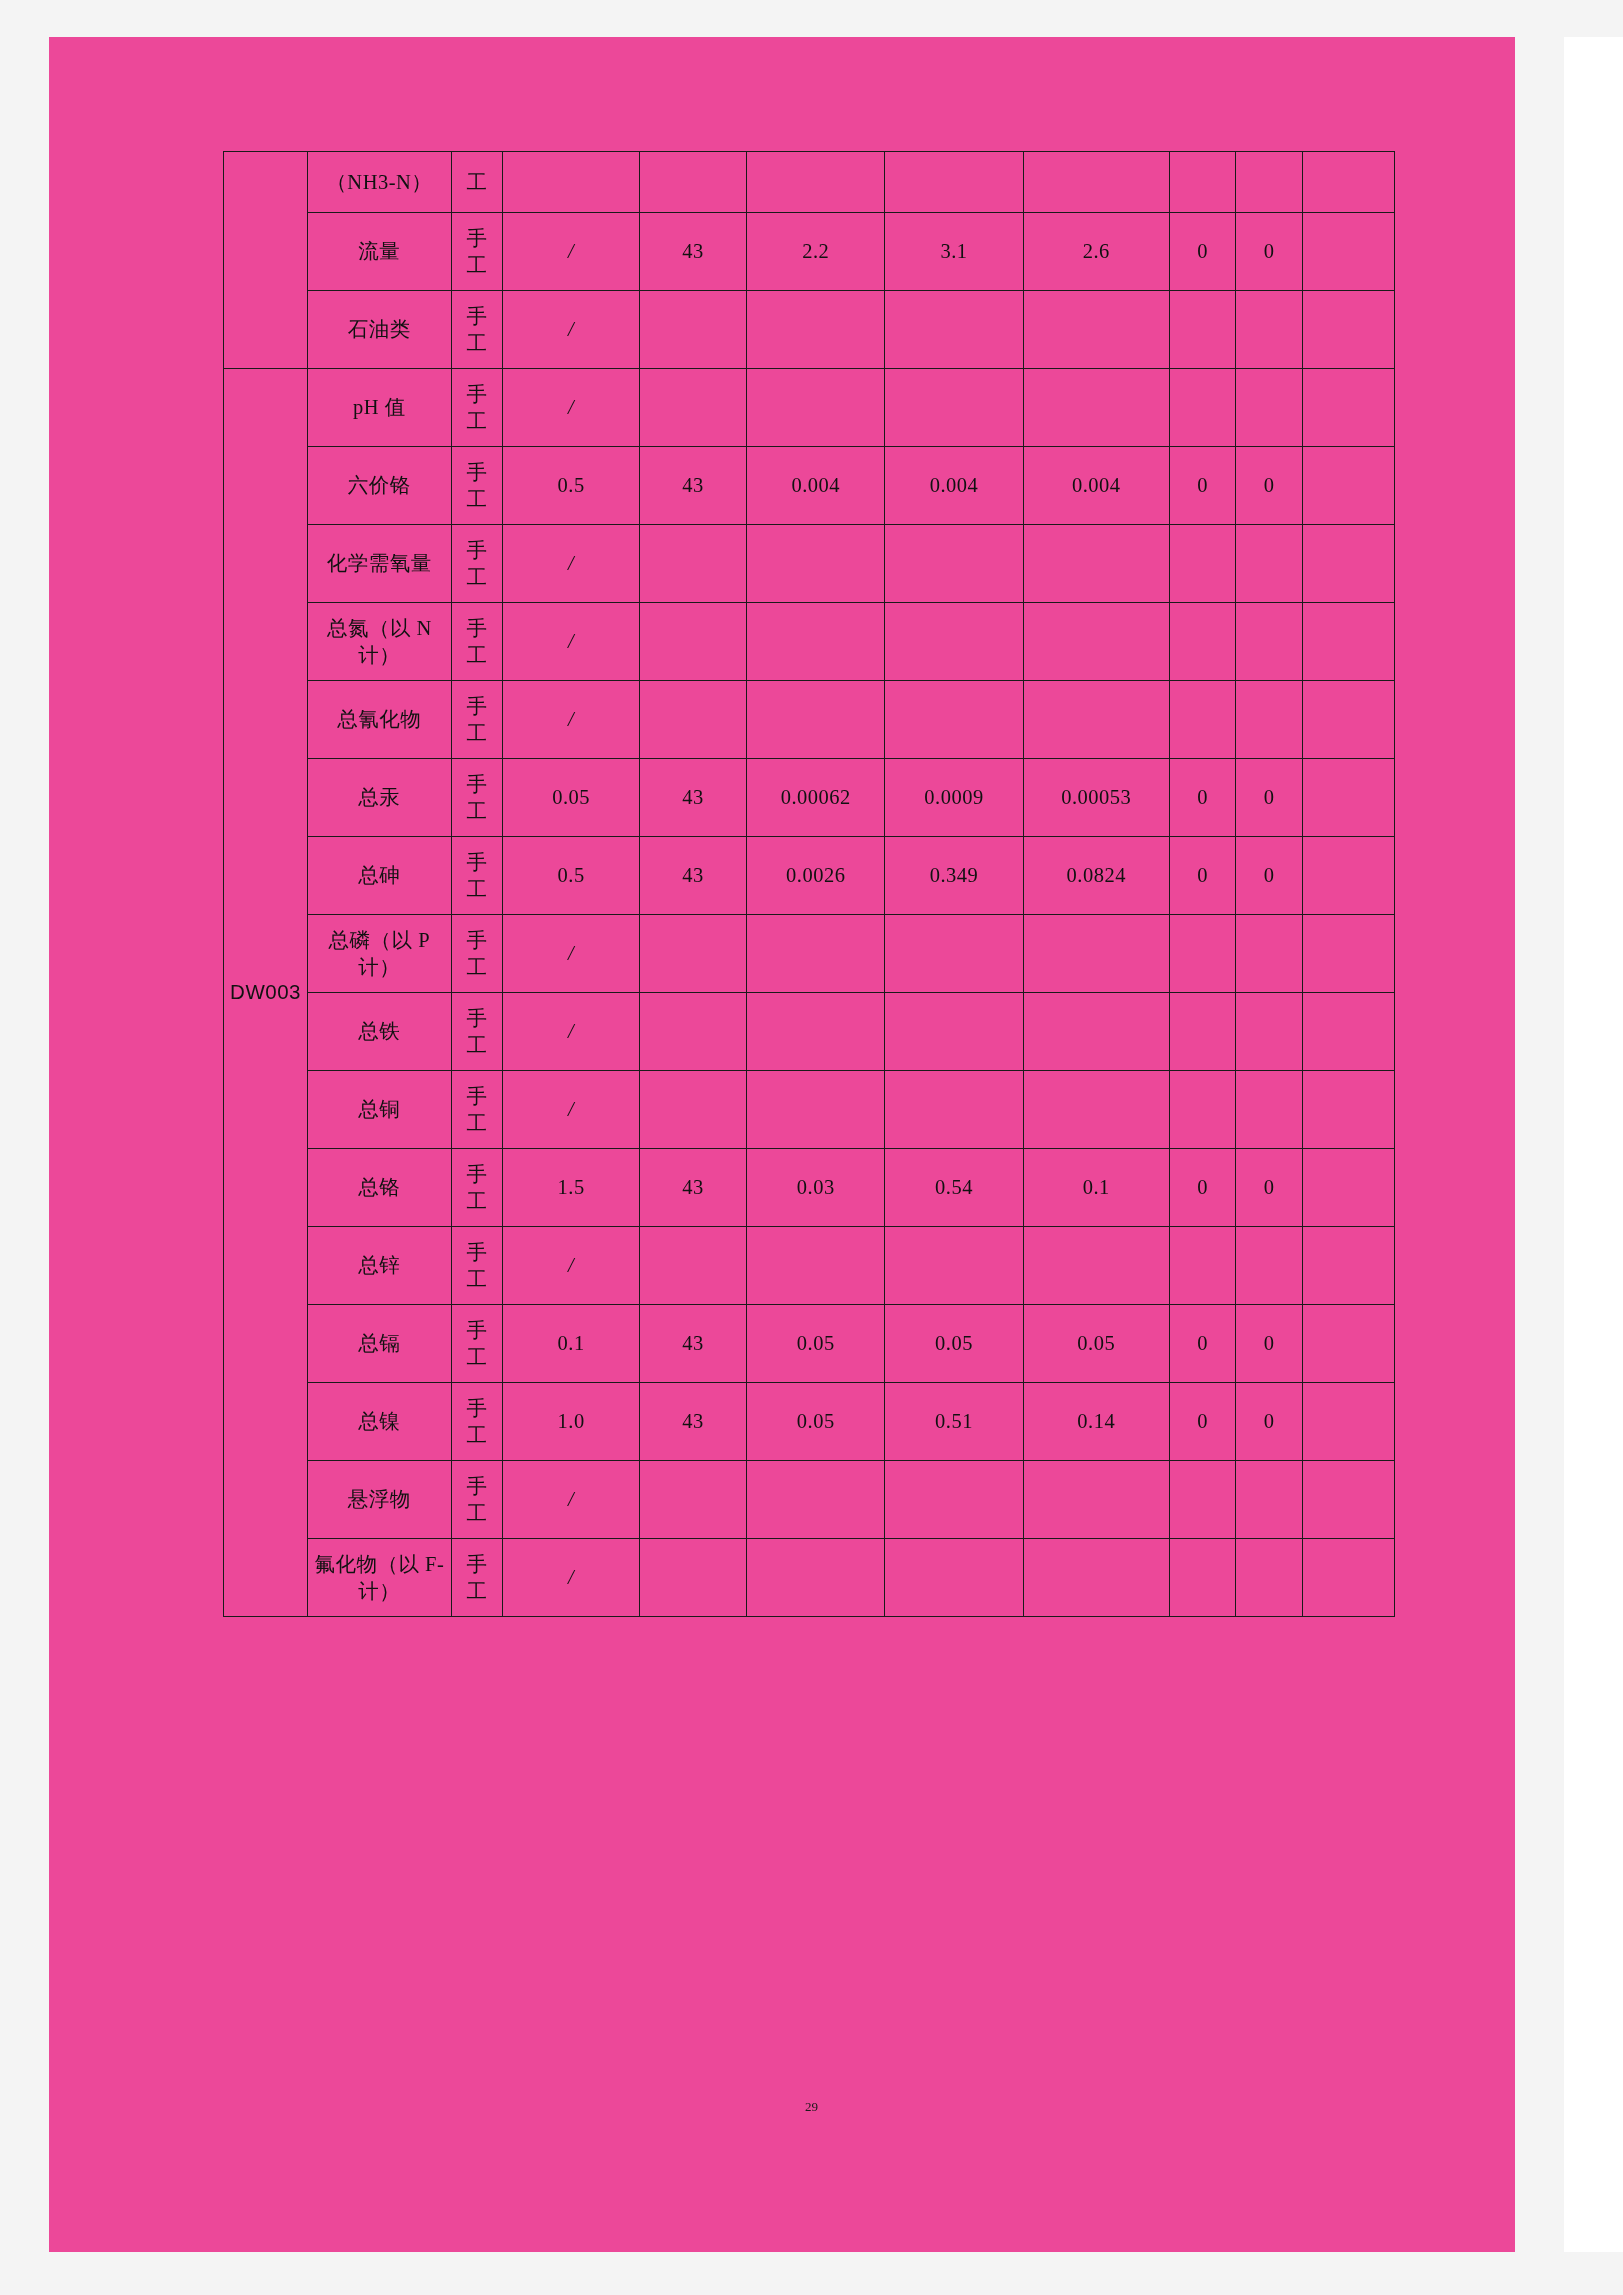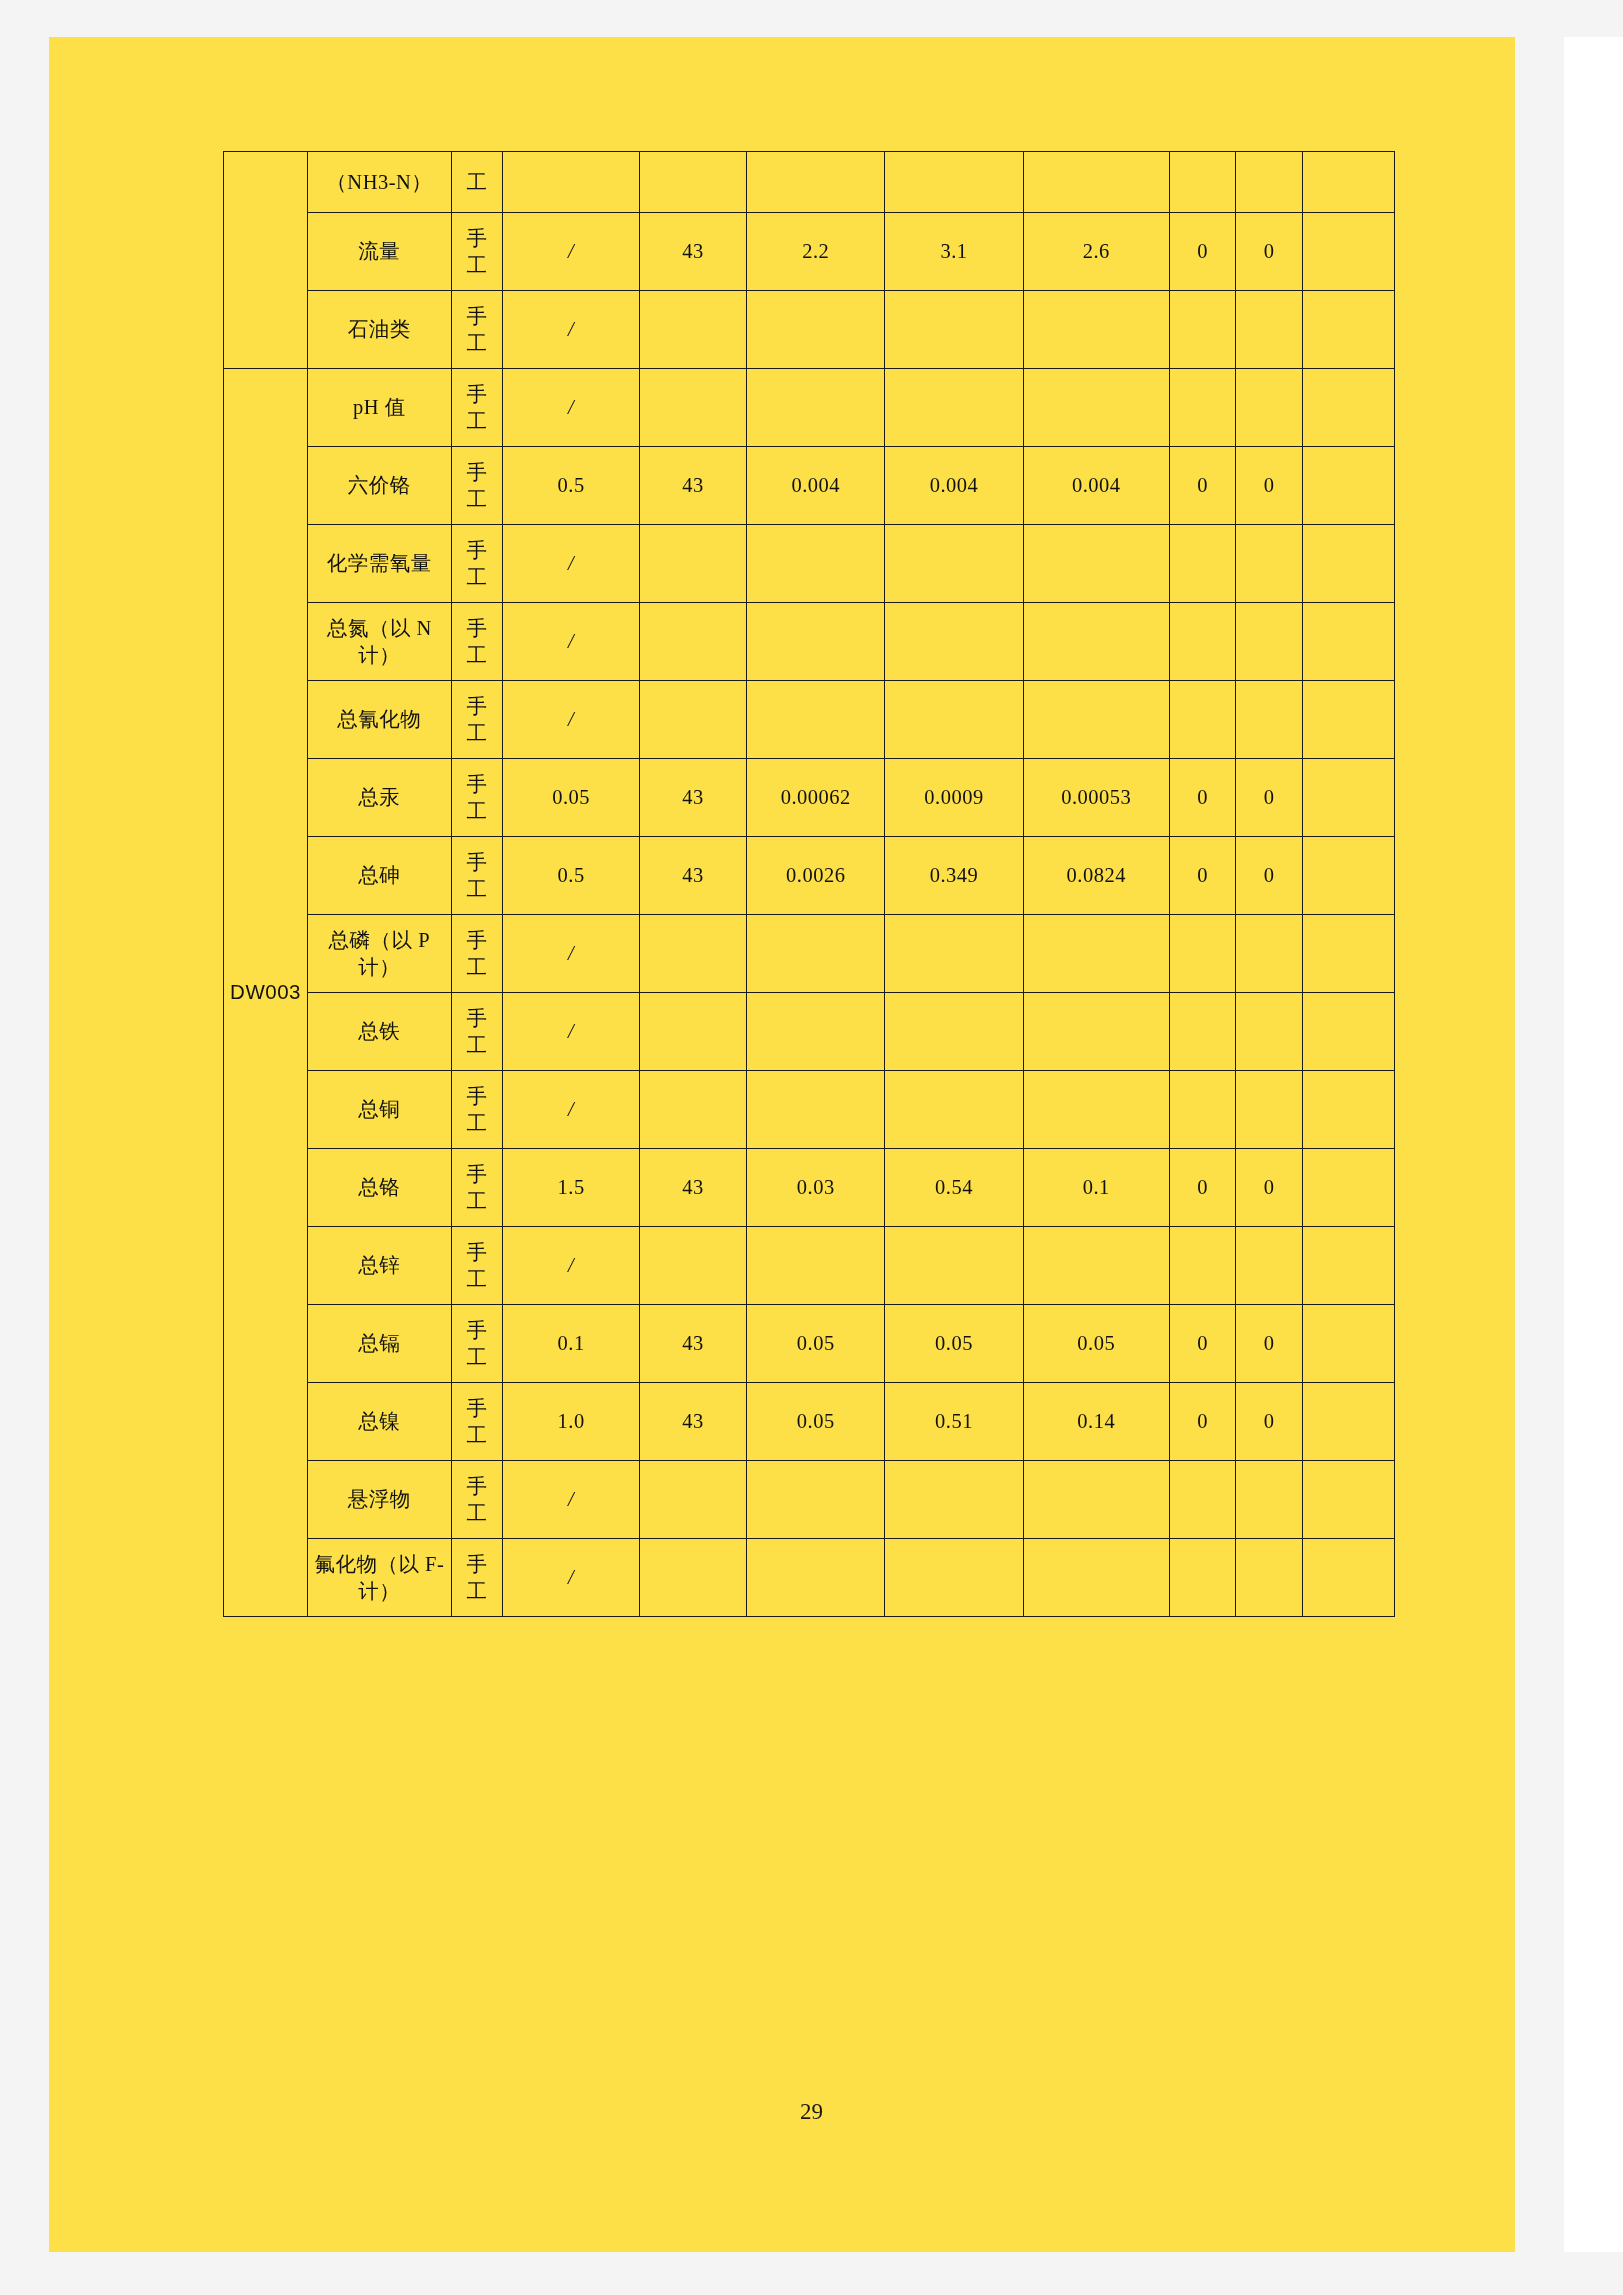--- a/index.html
+++ b/index.html
@@ -15,21 +15,21 @@
     color: #111111;
     overflow: hidden;
   }
 
   
   #page {
     position: absolute;
     left: 0; top: 0;
     width: 1564px;
     height: 2295px;
-    background: #fde047;
+    background: #ec4899;
   }
 
   
   .scan-edge {
     position: absolute;
     background: #f4f4f4;
   }
   .scan-edge.left  { left: 0;   top: 0; width: 49px;  height: 2295px; }
   .scan-edge.right { right: 0;  top: 0; width: 49px;  height: 2295px; }
   .scan-edge.top   { left: 0;   top: 0; width: 1623px; height: 37px; }
@@ -100,21 +100,21 @@
   tr.r-h1 td { height: 60px; }
   tr.r-h2 td { height: 77px; }
 
   
   #page-number {
     position: absolute;
     left: 0;
     top: 2099px;
     width: 1623px;
     text-align: center;
-    font-size: 23px;
+    font-size: 13px;
     font-family: "Liberation Serif", "DejaVu Serif", serif;
     color: #1a1a1a;
   }
 </style>
 </head>
 <body>
 
 <div id="page">
 
   <div class="scan-edge left"></div>

